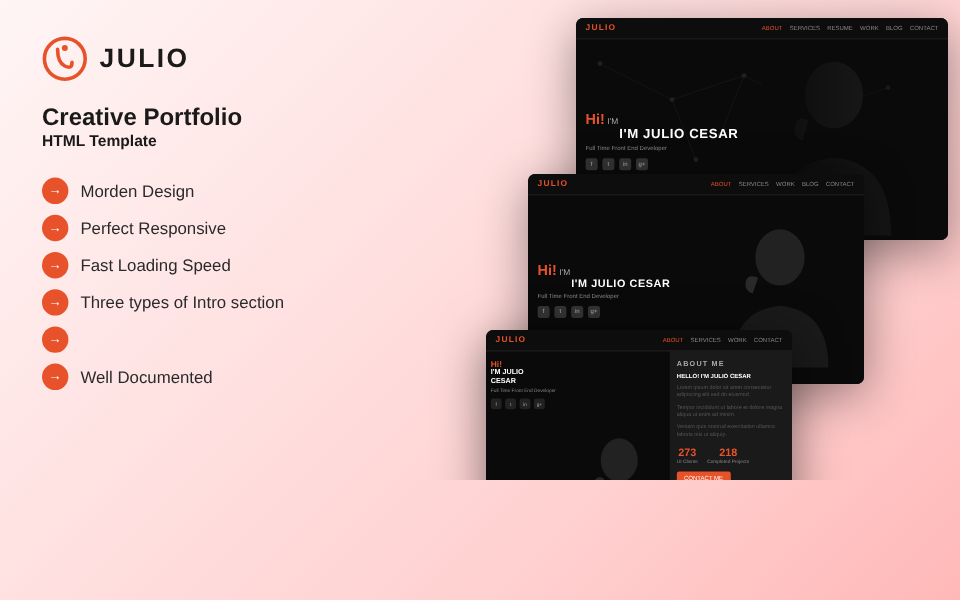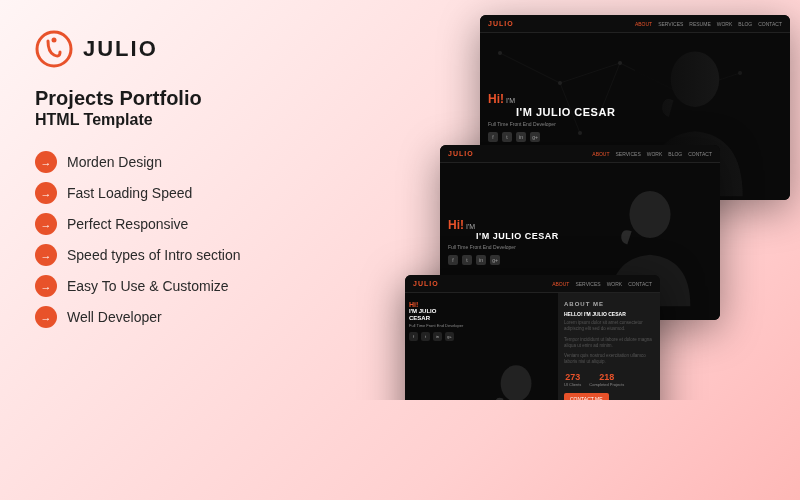--- a/index.html
+++ b/index.html
@@ -47,21 +47,21 @@
 
     .tagline-line1 {
       font-size: 20px;
       font-weight: 800;
       color: #1a1a1a;
       display: block;
       line-height: 1.2;
     }
 
     .tagline-line2 {
-      font-size: 16px;
+      font-size: 13px;
       font-weight: 800;
       color: #1a1a1a;
       display: block;
       line-height: 1.2;
     }
 
     .features-list {
       list-style: none;
       display: flex;
       flex-direction: column;
@@ -366,48 +366,47 @@
   <div class="logo-area">
     <svg class="logo-icon" viewBox="0 0 38 38" xmlns="http://www.w3.org/2000/svg">
       <circle cx="19" cy="19" r="17" fill="none" stroke="#e8522a" stroke-width="3"></circle>
       <path d="M13 11 Q13 22 19 25 Q25 28 25 22" fill="none" stroke="#e8522a" stroke-width="3" stroke-linecap="round"></path>
       <circle cx="19" cy="10" r="2.5" fill="#e8522a"></circle>
     </svg>
     <span class="logo-text">JULIO</span>
   </div>
 
   <div class="tagline">
-    <span class="tagline-line1">Projects Portfolio</span>
+    <span class="tagline-line1">Creative Portfolio</span>
     <span class="tagline-line2">HTML Template</span>
   </div>
 
   <ul class="features-list">
     <li class="feature-item">
       <div class="feature-arrow"></div>
       <span class="feature-text">Morden Design</span>
     </li>
     <li class="feature-item">
       <div class="feature-arrow"></div>
+      <span class="feature-text">Perfect Responsive</span>
+    </li>
+    <li class="feature-item">
+      <div class="feature-arrow"></div>
       <span class="feature-text">Fast Loading Speed</span>
     </li>
     <li class="feature-item">
       <div class="feature-arrow"></div>
-      <span class="feature-text">Perfect Responsive</span>
+      <span class="feature-text">Three types of Intro section</span>
     </li>
     <li class="feature-item">
       <div class="feature-arrow"></div>
-      <span class="feature-text">Speed types of Intro section</span>
     </li>
     <li class="feature-item">
       <div class="feature-arrow"></div>
-      <span class="feature-text">Easy To Use &amp; Customize</span>
-    </li>
-    <li class="feature-item">
-      <div class="feature-arrow"></div>
-      <span class="feature-text">Well Developer</span>
+      <span class="feature-text">Well Documented</span>
     </li>
   </ul>
 </div>
 
 <div class="right-panel">
 
   <div class="screen-desktop">
     <div class="screen-nav">
       <span class="screen-nav-logo">JULIO</span>
       <div class="screen-nav-links">

